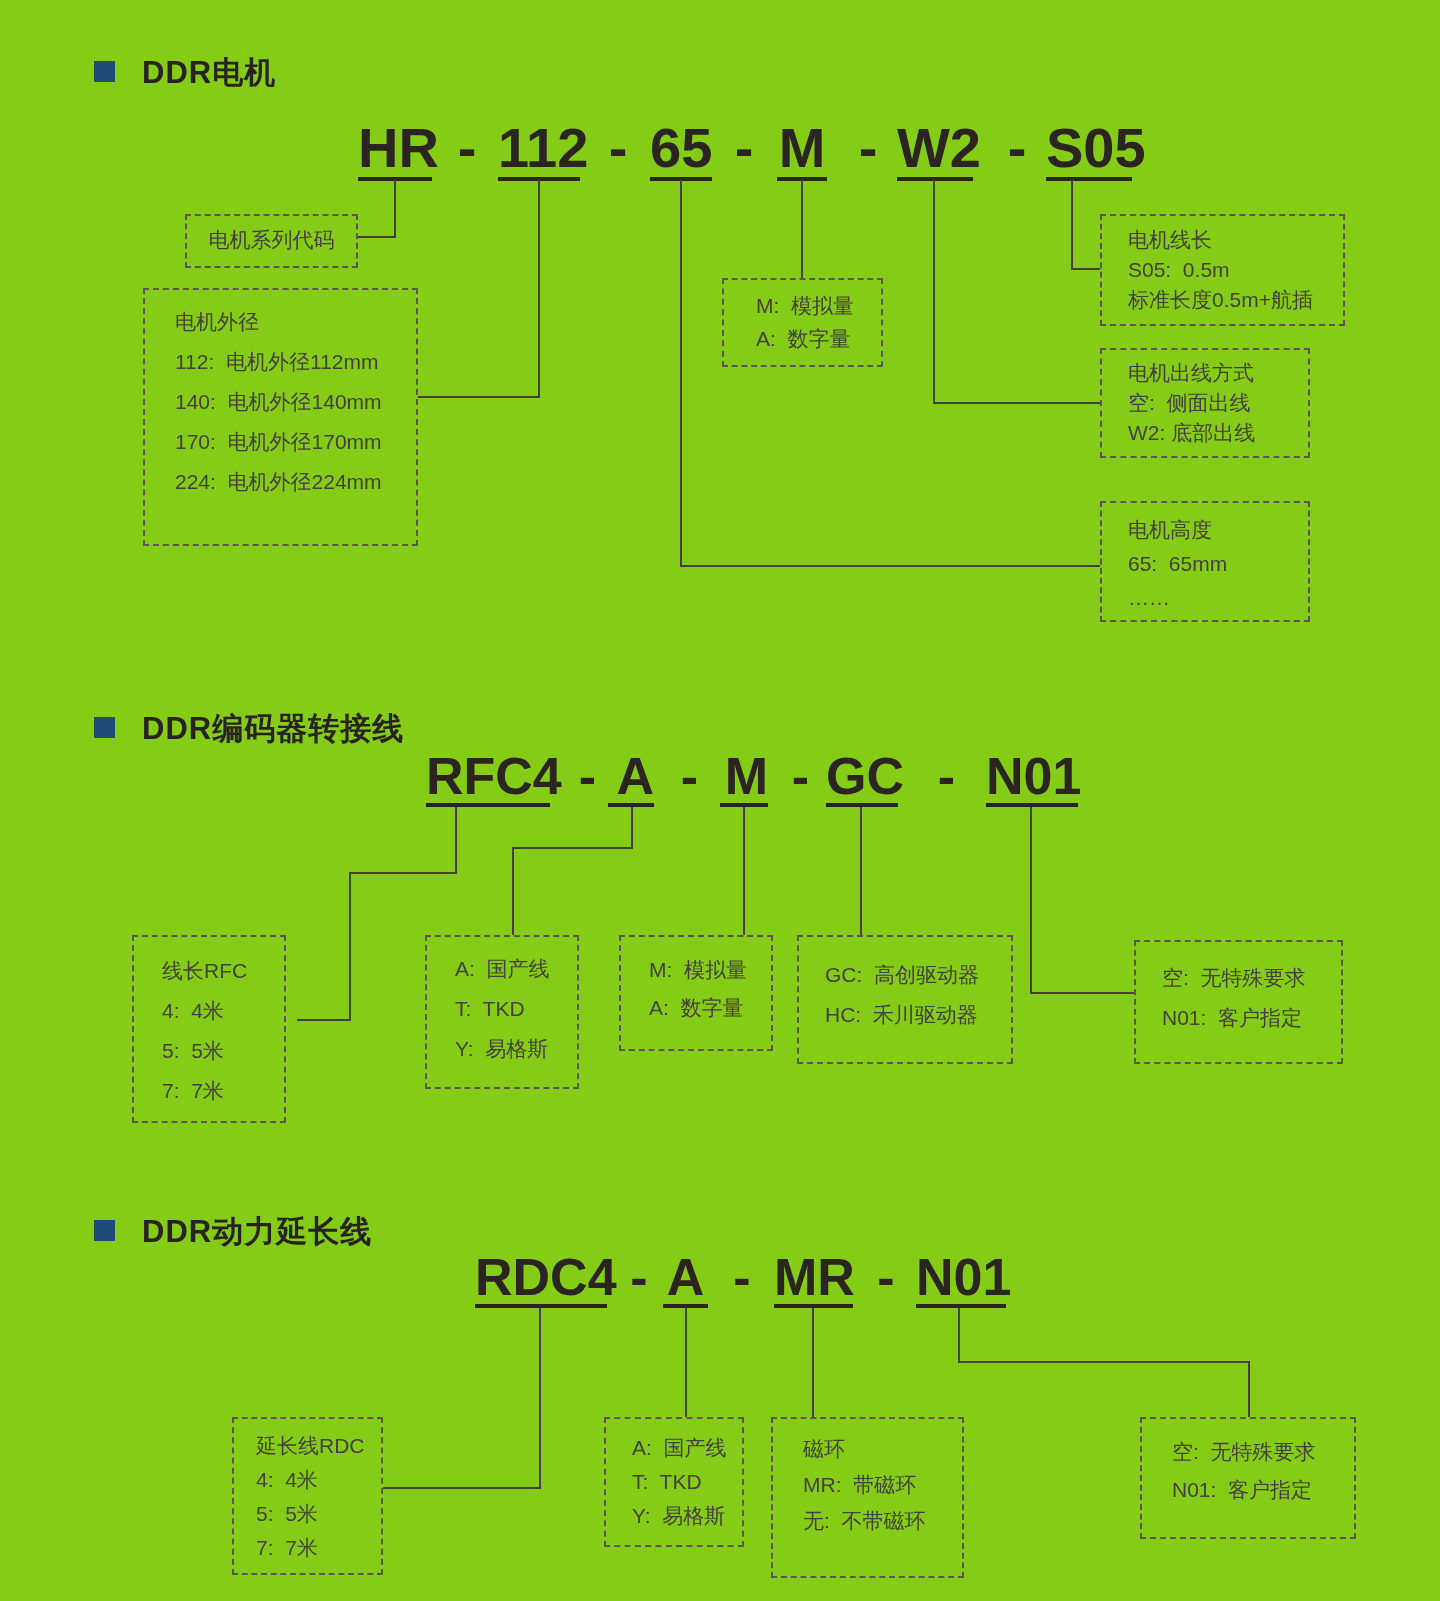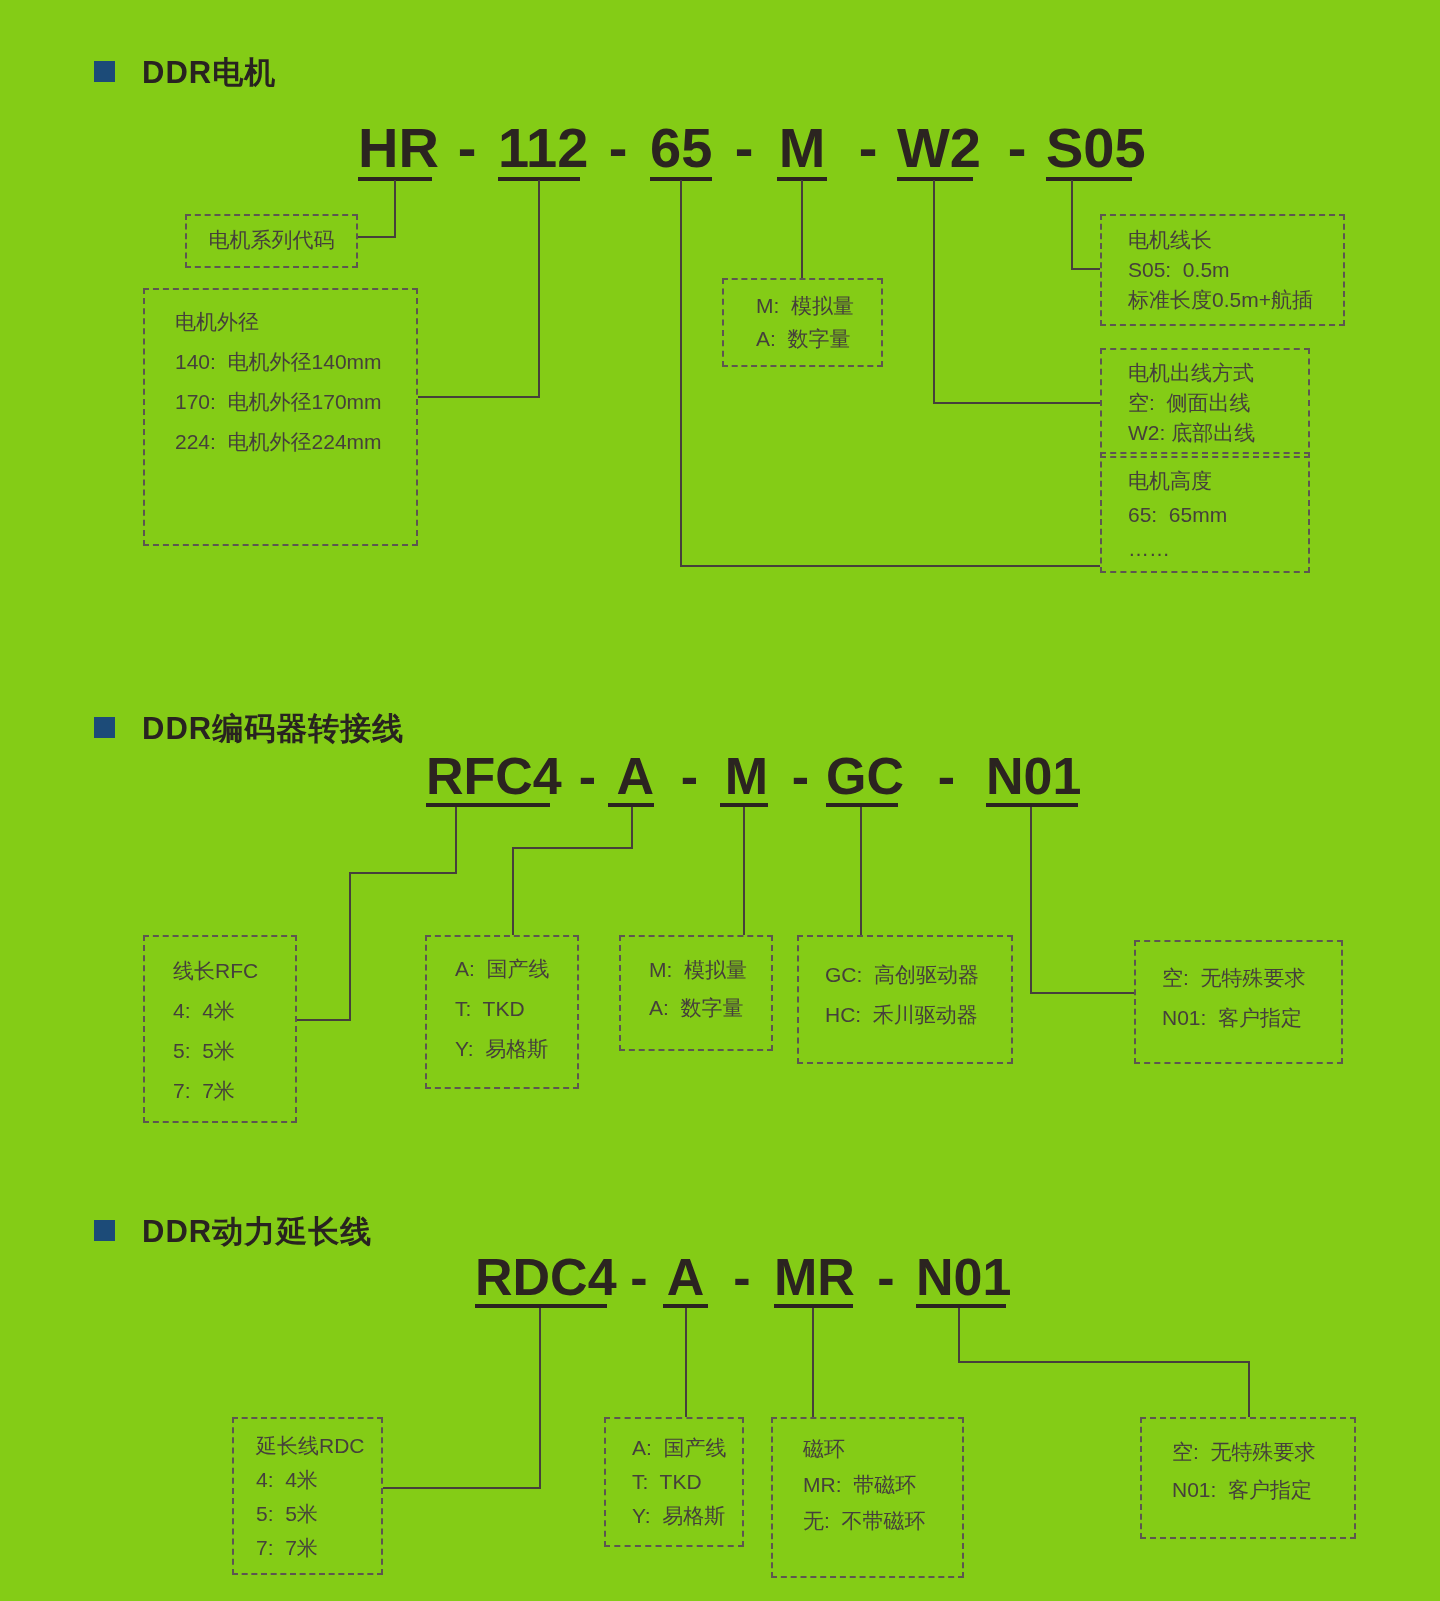--- a/index.html
+++ b/index.html
@@ -50,39 +50,40 @@
   <div class="vl" style="left:933px;top:180px;height:224px;"></div>
   <div class="hl" style="left:933px;top:402px;width:167px;"></div>
   <div class="vl" style="left:1071px;top:180px;height:90px;"></div>
   <div class="hl" style="left:1071px;top:268px;width:29px;"></div>
 
   <div class="dbox" style="left:185px;top:214px;width:173px;height:54px;line-height:48px;text-align:center;">
     <span>电机系列代码</span>
   </div>
   <div class="dbox" style="left:143px;top:288px;width:275px;height:258px;padding:12px 0 0 30px;line-height:40px;">
     <span>电机外径</span>
+    <span>112:  电机外径112mm</span>
     <span>140:  电机外径140mm</span>
     <span>170:  电机外径170mm</span>
     <span>224:  电机外径224mm</span>
   </div>
   <div class="dbox" style="left:722px;top:278px;width:161px;height:89px;padding:9px 0 0 32px;line-height:33px;">
     <span>M:  模拟量</span>
     <span>A:  数字量</span>
   </div>
   <div class="dbox" style="left:1100px;top:214px;width:245px;height:112px;padding:9px 0 0 26px;line-height:30px;">
     <span>电机线长</span>
     <span>S05:  0.5m</span>
     <span>标准长度0.5m+航插</span>
   </div>
   <div class="dbox" style="left:1100px;top:348px;width:210px;height:110px;padding:8px 0 0 26px;line-height:30px;">
     <span>电机出线方式</span>
     <span>空:  侧面出线</span>
     <span>W2: 底部出线</span>
   </div>
-  <div class="dbox" style="left:1100px;top:452px;width:210px;height:121px;padding:10px 0 0 26px;line-height:34px;">
+  <div class="dbox" style="left:1100px;top:501px;width:210px;height:121px;padding:10px 0 0 26px;line-height:34px;">
     <span>电机高度</span>
     <span>65:  65mm</span>
     <span>……</span>
   </div>
 
   <span class="bullet" style="left:94px;top:717px;"></span>
   <h2 class="sec-title" style="left:142px;top:708px;">DDR编码器转接线</h2>
 
   <div class="code-seg c2" style="left:426px;width:124px;">RFC4</div>
   <div class="code-dash c2" style="left:572px;width:24px;">-</div>
@@ -99,21 +100,21 @@
   <div class="vl" style="left:349px;top:872px;height:149px;"></div>
   <div class="hl" style="left:297px;top:1019px;width:54px;"></div>
   <div class="vl" style="left:631px;top:807px;height:42px;"></div>
   <div class="hl" style="left:512px;top:847px;width:121px;"></div>
   <div class="vl" style="left:512px;top:847px;height:88px;"></div>
   <div class="vl" style="left:743px;top:807px;height:128px;"></div>
   <div class="vl" style="left:860px;top:807px;height:128px;"></div>
   <div class="vl" style="left:1030px;top:807px;height:187px;"></div>
   <div class="hl" style="left:1030px;top:992px;width:104px;"></div>
 
-  <div class="dbox" style="left:143px;top:935px;width:154px;height:188px;padding:14px 0 0 28px;line-height:40px;">
+  <div class="dbox" style="left:132px;top:935px;width:154px;height:188px;padding:14px 0 0 28px;line-height:40px;">
     <span>线长RFC</span>
     <span>4:  4米</span>
     <span>5:  5米</span>
     <span>7:  7米</span>
   </div>
   <div class="dbox" style="left:425px;top:935px;width:154px;height:154px;padding:12px 0 0 28px;line-height:40px;">
     <span>A:  国产线</span>
     <span>T:  TKD</span>
     <span>Y:  易格斯</span>
   </div>

